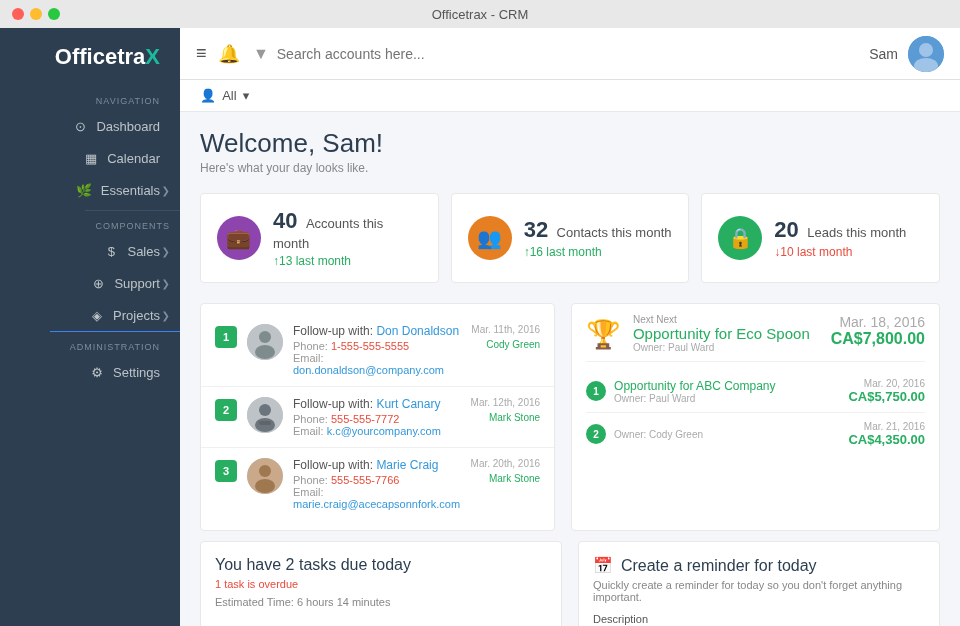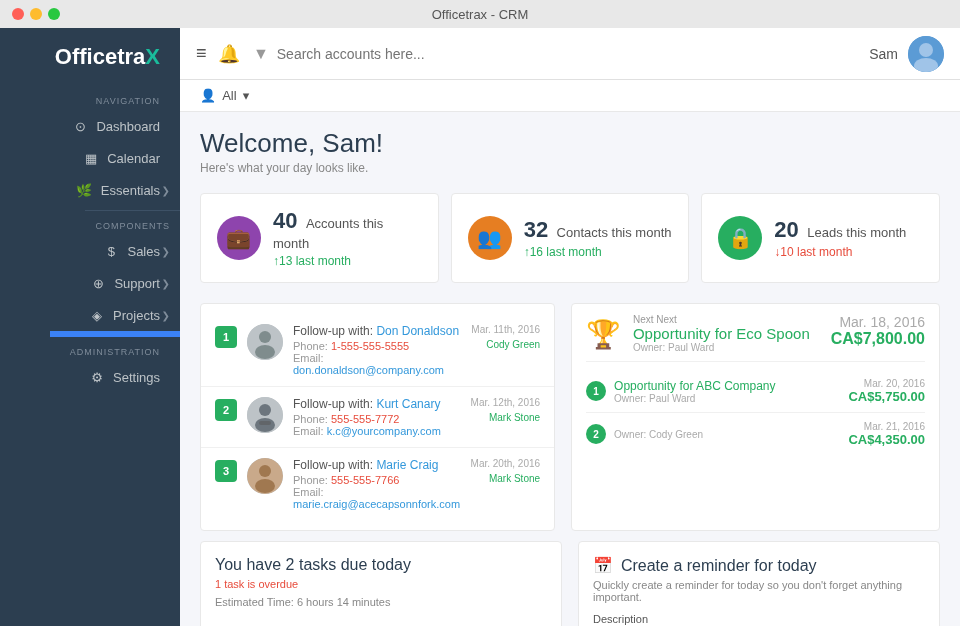--- a/index.html
+++ b/index.html
@@ -436,21 +436,21 @@
       <span class="icon">⊕</span>
       <span>Support</span>
       <span class="chevron">❯</span>
     </div>
     <div class="sidebar-item">
       <span class="icon">◈</span>
       <span>Projects</span>
       <span class="chevron">❯</span>
     </div>
 
-    <div class="sidebar-section-label" style="border-top: 6px solid #3b82f6; padding-top: 10px;">ADMINISTRATION</div>
+    <div class="sidebar-section-label" style="border-top: 1px solid #3b82f6; padding-top: 10px;">ADMINISTRATION</div>
 
     <div class="sidebar-item">
       <span class="icon">⚙</span>
       <span>Settings</span>
     </div>
   </div>
 
   <div style="flex:1; display:flex; flex-direction:column; overflow:hidden;">
 
     <div class="header">

